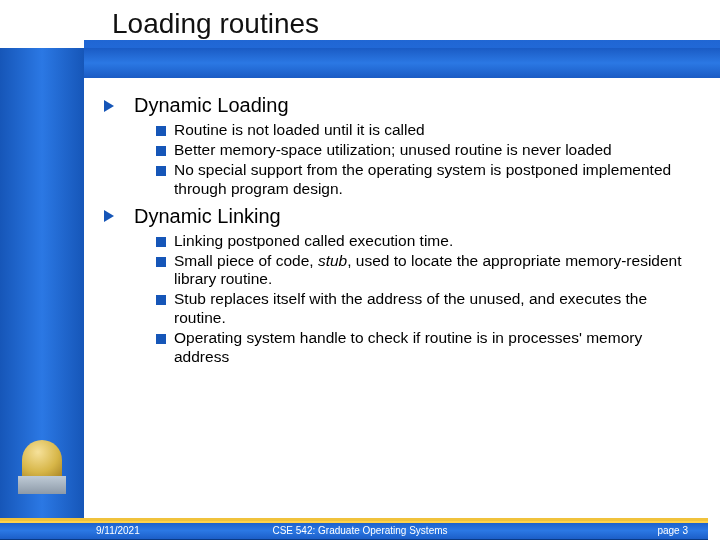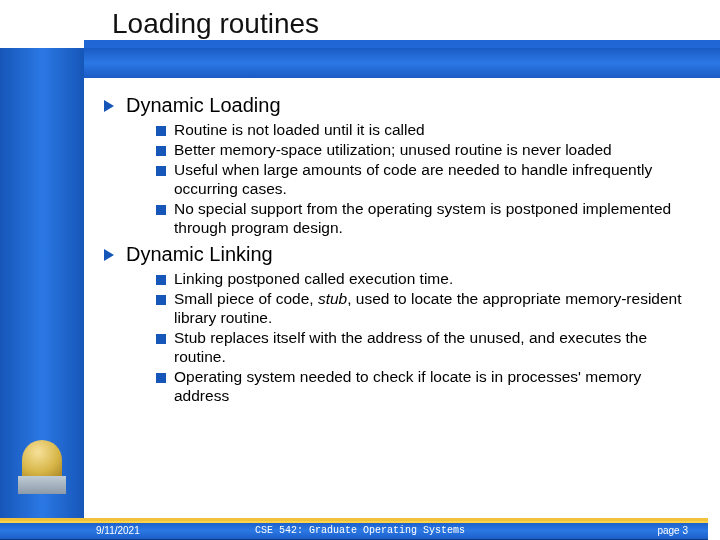--- a/index.html
+++ b/index.html
@@ -55,21 +55,21 @@
     top: 88px;
     width: 600px;
     color: #000;
   }
   .sec-head {
     font-size: 20px;
     margin-top: 6px;
     margin-bottom: 4px;
     display: flex;
     align-items: center;
-    gap: 12px;
+    gap: 20px;
   }
   .arrow {
     display: inline-block;
     width: 0; height: 0;
     border-top: 6px solid transparent;
     border-bottom: 6px solid transparent;
     border-left: 10px solid #1656b8;
     margin-left: 4px;
   }
   .sub-list {
@@ -127,21 +127,21 @@
     height: 22px;
     background: linear-gradient(to bottom, #1a5bc4 0%, #2b78e4 50%, #1a5bc4 100%);
     box-shadow: inset 0 2px 0 #ffd24a, inset 0 -1px 0 #0a3a85;
     border-top: 3px solid #f0c23c;
     color: #fff;
     font-size: 10px;
     display: flex;
     align-items: center;
   }
   .footer .date { position: absolute; left: 96px; }
-  .footer .course { position: absolute; left: 0; width: 720px; text-align: center; font-family: Liberation Mono, monospace; }
+  .footer .course { position: absolute; left: 0; width: 720px; text-align: center; }
   .footer .page { position: absolute; right: 20px; }
   .whitebar {
     position: absolute;
     left: 0; top: 0;
     width: 84px; height: 48px;
     background: #fff;
   }
 </style>
 </head>
 <body>
@@ -164,24 +164,20 @@
     <li>
         <span class="sq"></span>
         <span class="txt">Routine is not loaded until it is called</span>
       </li>
     <li>
         <span class="sq"></span>
         <span class="txt">Better memory-space utilization; unused routine is never loaded</span>
       </li>
     <li>
         <span class="sq"></span>
-        <span class="txt">Useful when large amounts of code are needed to handle infrequently occurring cases.</span>
-      </li>
-    <li>
-        <span class="sq"></span>
         <span class="txt">No special support from the operating system is postponed implemented through program design.</span>
       </li>
   </ul>
 
   <div class="sec-head">
     <span class="arrow"></span>
     <span>Dynamic Linking</span>
   </div>
   <ul class="sub-list">
     <li>
@@ -191,21 +187,21 @@
     <li>
         <span class="sq"></span>
         <span class="txt">Small piece of code, <em class="stub">stub</em>, used to locate the appropriate memory-resident library routine.</span>
       </li>
     <li>
         <span class="sq"></span>
         <span class="txt">Stub replaces itself with the address of the unused, and executes the routine.</span>
       </li>
     <li>
         <span class="sq"></span>
-        <span class="txt">Operating system needed to check if locate is in processes' memory address</span>
+        <span class="txt">Operating system handle to check if routine is in processes' memory address</span>
       </li>
   </ul>
 
 </div>
 
 <div class="logo">
   <div class="dome"></div>
   <div class="base"></div>
 </div>
 

